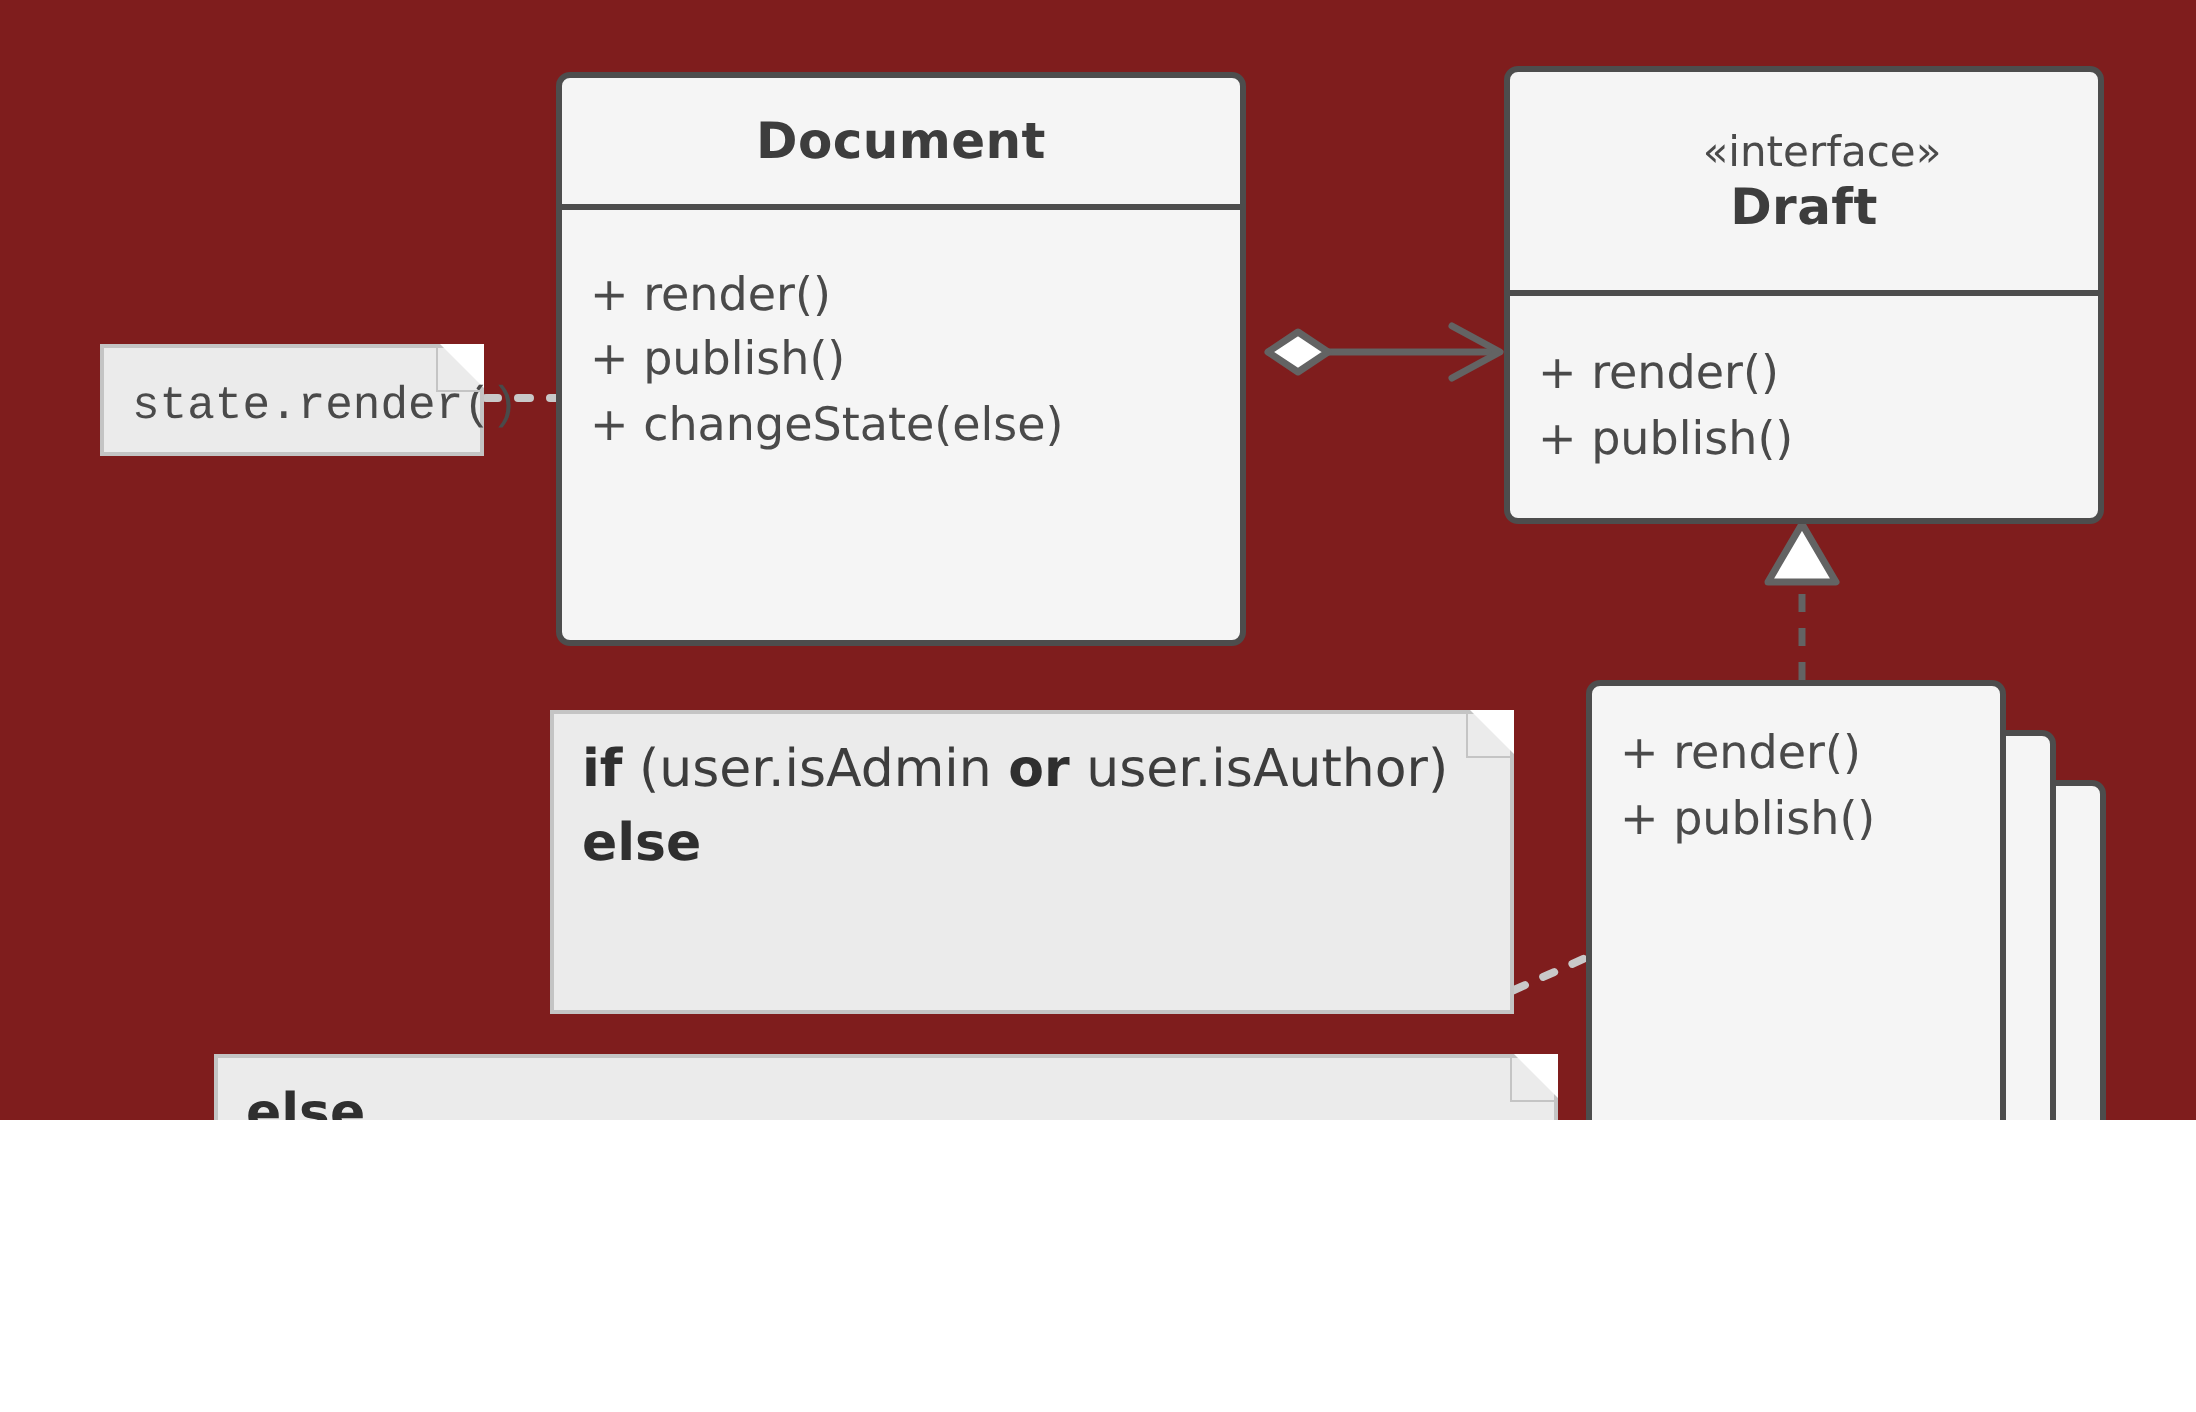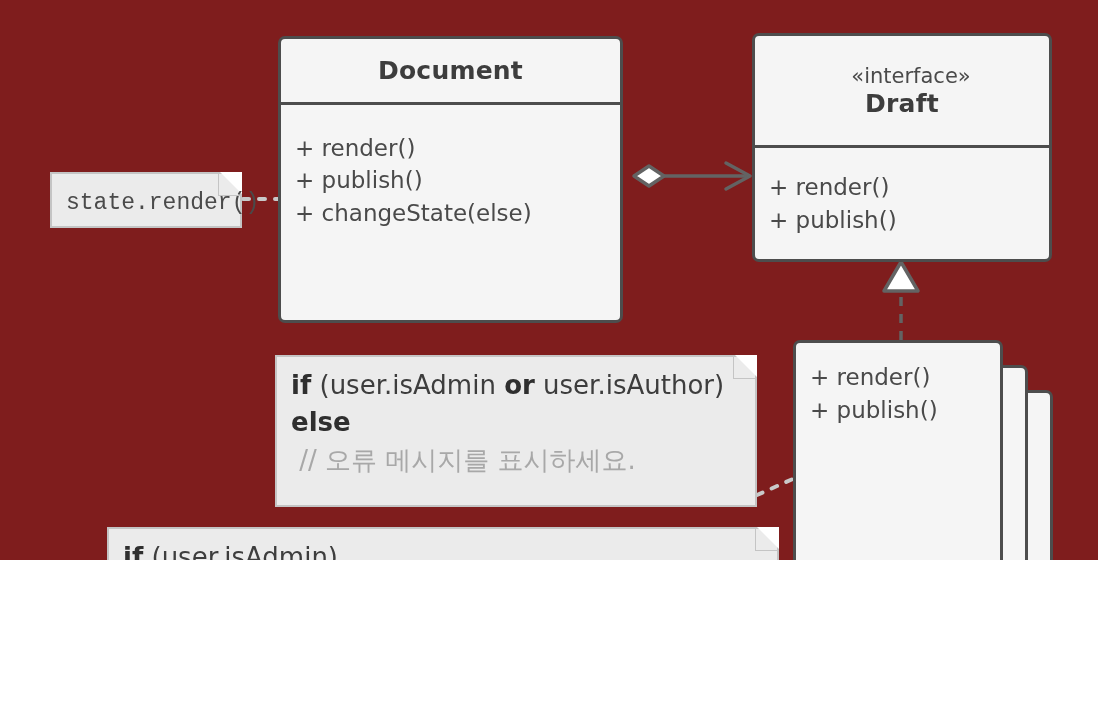--- a/index.html
+++ b/index.html
@@ -212,28 +212,26 @@
   </div>
 
   <div class="note" style="left:275px; top:355px; width:482px; height:152px;">
     <svg class="note-fold" viewBox="0 0 22 22">
       <polygon points="0,0 22,22 0,22" fill="#ebebeb"></polygon>
       <polyline points="0,0 0,22 22,22" fill="none" stroke="#c4c4c4" stroke-width="2"></polyline>
     </svg>
     <div class="note-body">
       <div class="note-line"><b>if</b><span> (user.isAdmin </span><b>or</b><span> user.isAuthor)</span></div>
       <div class="note-line"><b>else</b></div>
-      <div class="note-line"><span class="cmt"> // 오류 메시지를 표시하세요.</span></div>
     </div>
   </div>
 
   <div class="note" style="left:107px; top:527px; width:672px; height:155px;">
     <svg class="note-fold" viewBox="0 0 22 22">
       <polygon points="0,0 22,22 0,22" fill="#ebebeb"></polygon>
       <polyline points="0,0 0,22 22,22" fill="none" stroke="#c4c4c4" stroke-width="2"></polyline>
     </svg>
     <div class="note-body">
-      <div class="note-line"><b>if</b><span> (user.isAdmin)</span></div>
       <div class="note-line"><b>else</b></div>
     </div>
   </div>
 
 </div>
 
 </body></html>

